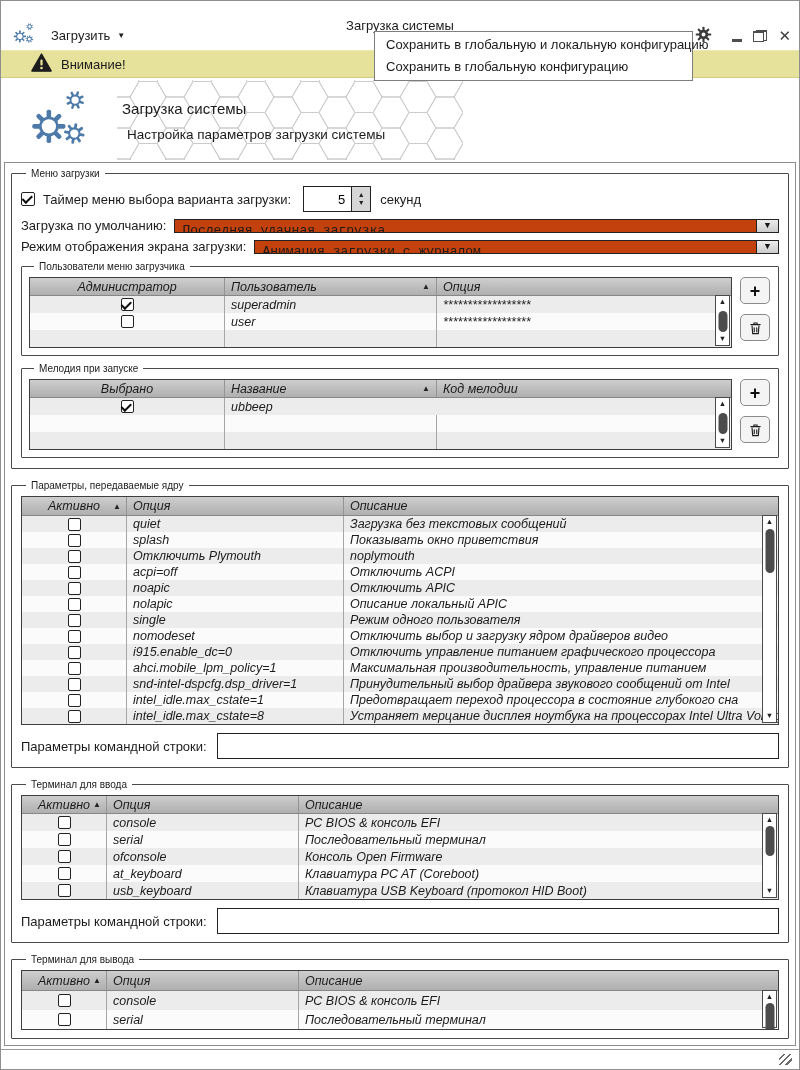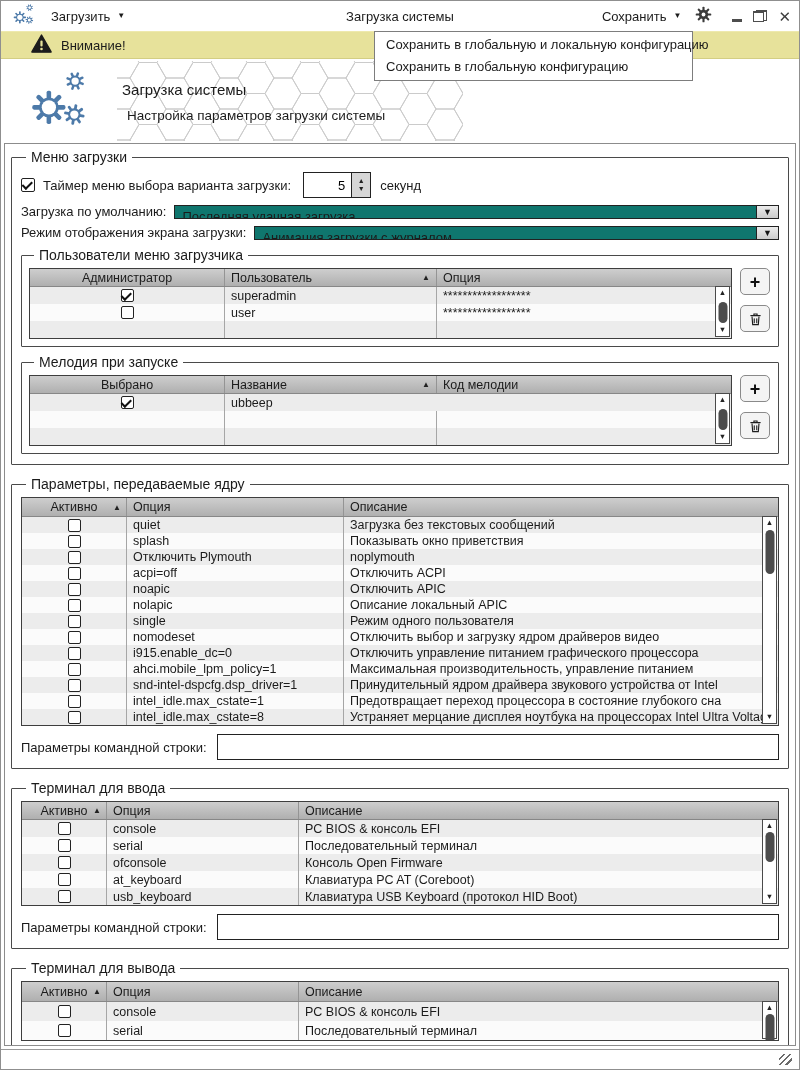--- a/index.html
+++ b/index.html
@@ -5,21 +5,21 @@
   * { box-sizing: border-box; }
   html,body { margin:0; padding:0; background:#fff; }
   .window {
     width:800px; height:1070px; border:1px solid #8f8f8f; background:#fff;
     font-family:"Liberation Sans", sans-serif; font-size:13px; color:#1b1b1b;
     display:flex; flex-direction:column; position:relative; overflow:hidden;
   }
   
   .toolbar { flex:0 0 30px; display:flex; align-items:center; padding:0 8px; position:relative; background:#fff; }
   .tb-title { position:absolute; left:0; right:0; text-align:center; pointer-events:none; }
-  .tb-group { display:flex; gap:12px; z-index:2; }
+  .tb-group { display:flex; gap:12px; z-index:2;margin-top:20px; }
   .tb-group.right { margin-left:auto; gap:14px; }
   .menu-btn { display:flex; align-items:center; gap:7px; cursor:default; }
   .arrow-down { font-size:8px; line-height:1; color:#1b1b1b; }
   .win-controls { display:flex; align-items:center; gap:11px; margin-left:6px; }
   .wc-min { width:10px; height:3px; background:#4d4d4d; margin-top:9px; }
   .wc-max { position:relative; width:14px; height:12px; }
   .wc-max::before { content:''; position:absolute; right:0; top:0; width:9px; height:8px; border:1px solid #4d4d4d; border-top:2px solid #4d4d4d; }
   .wc-max::after  { content:''; position:absolute; left:0; bottom:0; width:9px; height:8px; border:1px solid #4d4d4d; border-top:2px solid #4d4d4d; background:#fff; }
   .wc-close { font-size:15px; line-height:1; color:#3d3d3d; }
   
@@ -29,40 +29,40 @@
   .save-menu-item { height:22px; line-height:22px; padding:0 11px; white-space:nowrap; }
   
   .app-header { flex:0 0 83px; position:relative; overflow:hidden; background:#fff; }
   .hexwrap { position:absolute; left:116px; top:2px; }
   .logo { position:absolute; left:13px; top:7px; }
   .hdr-title { position:absolute; left:121px; top:22px; font-size:15px; }
   .hdr-sub { position:absolute; left:126px; top:49px; font-size:13.5px; }
   
   .content-frame { flex:1; margin:1px 3px 2px; border:1px solid #8c8c8c; padding-top:2px; overflow:hidden; display:flex; flex-direction:column; }
   fieldset { margin:3px 6px 8px; border:1px solid #4a4a4a; border-radius:1px; padding:1px 9px 8px; }
-  legend { padding:0 5px; margin-left:5px; font-size:14px; }
+  legend { padding:0 5px; margin-left:5px; font-size:10px; }
   fieldset.sub { margin:7px 0 2px; padding:1px 7px 7px; }
   .form-row { display:flex; align-items:center; margin-top:6px; }
   .lbl { white-space:nowrap; }
   
   .cb { width:14px; height:14px; border:1.6px solid #222; border-radius:2px; background:#fff; display:inline-flex; align-items:center; justify-content:center; flex:0 0 auto; }
   .cb.checked::after { content:''; width:8px; height:4px; border-left:2px solid #111; border-bottom:2px solid #111; transform:rotate(-45deg) translate(0,-1px); }
   .cb-lbl { margin-left:8px; }
   
   .spinbox { display:flex; border:1.5px solid #222; height:26px; width:68px; margin-left:12px; background:#fff; }
   .spin-val { flex:1; min-width:0; border:none; outline:none; text-align:right; padding-right:6px; font:inherit; background:transparent; }
   .spin-btns { width:19px; border-left:1.5px solid #222; background:#d6d6d6; display:flex; flex-direction:column; align-items:center; justify-content:center; font-size:7px; line-height:1.15; color:#222; }
   .unit { margin-left:9px; }
   
-  .combo { flex:1; display:flex; border:1.5px solid #222; height:14px; background:#0f766e; margin-left:8px; }
+  .combo { flex:1; display:flex; border:1.5px solid #222; height:14px; background:#c2410c; margin-left:8px;font-family:Liberation Mono, monospace; }
   .combo-text { flex:1; padding:3px 7px; white-space:nowrap; overflow:hidden; }
   .combo-btn { width:22px; border-left:1.5px solid #222; background:linear-gradient(#ececec,#cccccc); display:grid; place-items:center; font-size:9px; color:#161616; }
   
   .sub-flex { display:flex; gap:7px; margin-top:4px; }
-  .data-table { position:relative; flex:1; border:1.5px solid #3e3e3e; background:#0c4a6e; overflow:hidden; }
+  .data-table { position:relative; flex:1; border:1.5px solid #3e3e3e; background:#0c4a6e; overflow:hidden;font-style:italic; }
   .t-head { display:grid; background:linear-gradient(#cecece,#afafaf); border-bottom:1px solid #878787; }
   .t-hcell { display:flex; align-items:center; justify-content:space-between; padding:0 6px; border-right:1px solid #949494; font-size:12.5px; overflow:hidden; white-space:nowrap; }
   .t-hcell:last-child { border-right:none; }
   .t-hcell.c0 { justify-content:center; position:relative; }
   .t-hcell.c0 .sort { position:absolute; right:5px; }
   .sort { font-size:8px; color:#222; }
   .t-row { display:grid; }
   .t-row.odd { background:#ececec; }
   .t-row.even { background:#fbfbfb; }
   .t-cell { display:flex; align-items:center; padding:0 6px; border-right:1px solid #a6a6a6; font-size:12.5px; white-space:nowrap; overflow:hidden; }
@@ -487,21 +487,21 @@
                 <span class="cb"></span>
               </div>
               <div class="t-cell">ahci.mobile_lpm_policy=1</div>
               <div class="t-cell">Максимальная производительность, управление питанием</div>
             </div>
             <div class="t-row odd">
               <div class="t-cell c-center">
                 <span class="cb"></span>
               </div>
               <div class="t-cell">snd-intel-dspcfg.dsp_driver=1</div>
-              <div class="t-cell">Принудительный ядром драйвера звукового устройства от Intel</div>
+              <div class="t-cell">Принудительный выбор драйвера звукового сообщений от Intel</div>
             </div>
             <div class="t-row even">
               <div class="t-cell c-center">
                 <span class="cb"></span>
               </div>
               <div class="t-cell">intel_idle.max_cstate=1</div>
               <div class="t-cell">Предотвращает переход процессора в состояние глубокого сна</div>
             </div>
             <div class="t-row odd">
               <div class="t-cell c-center">

